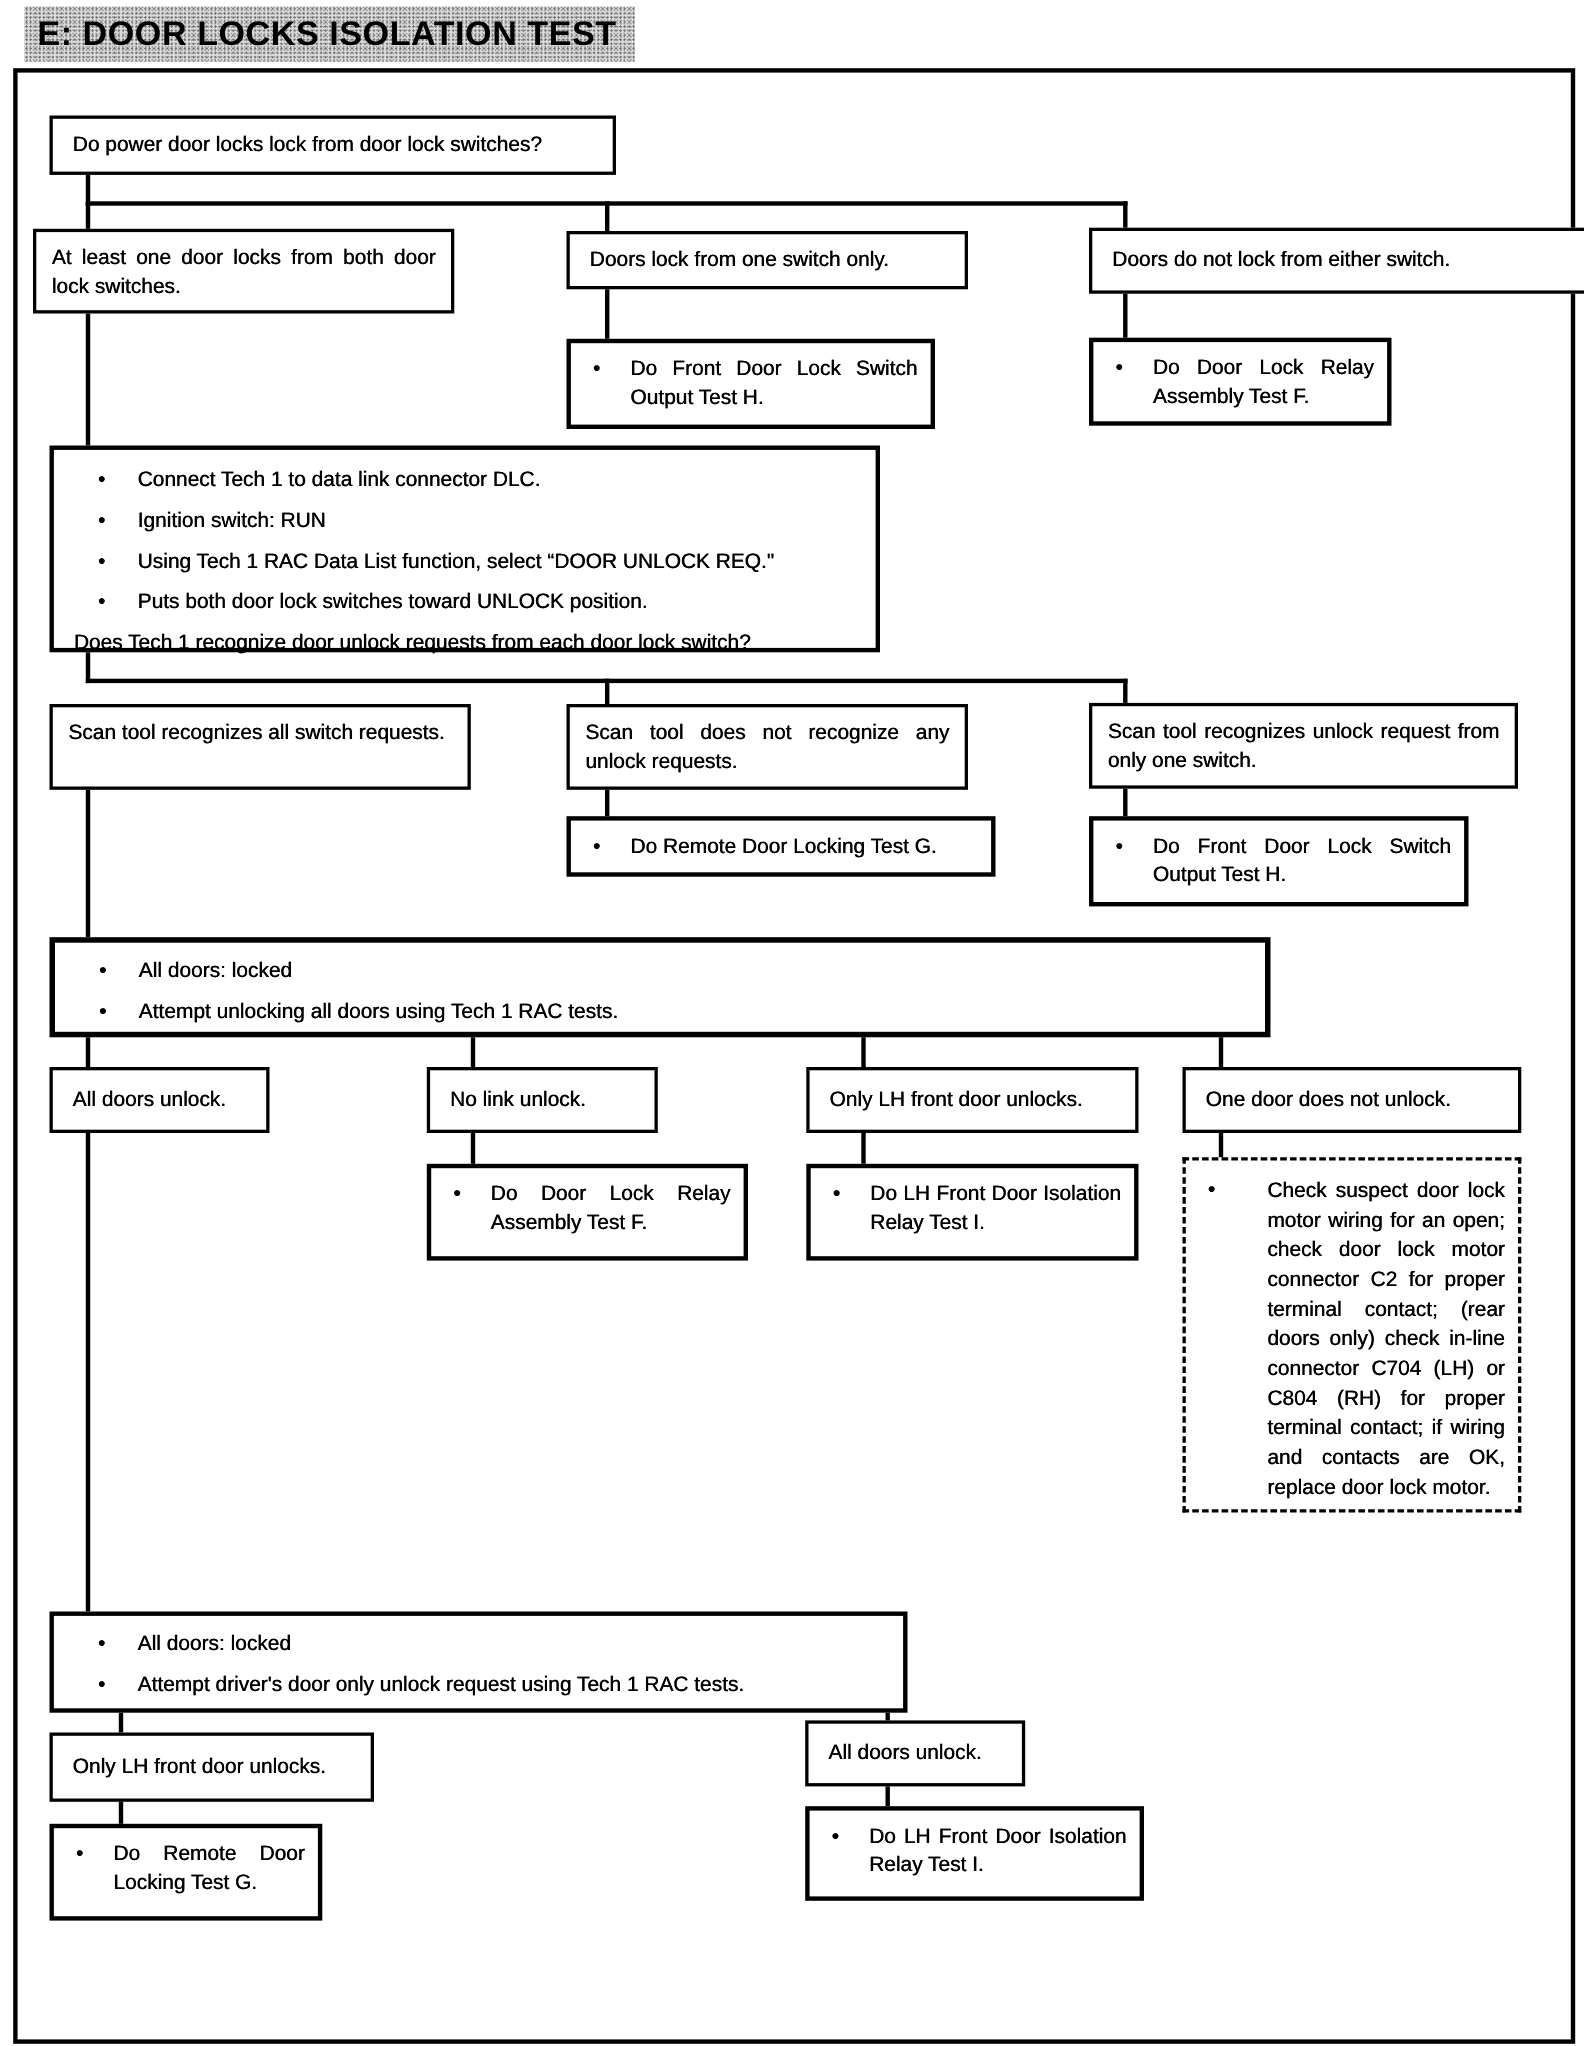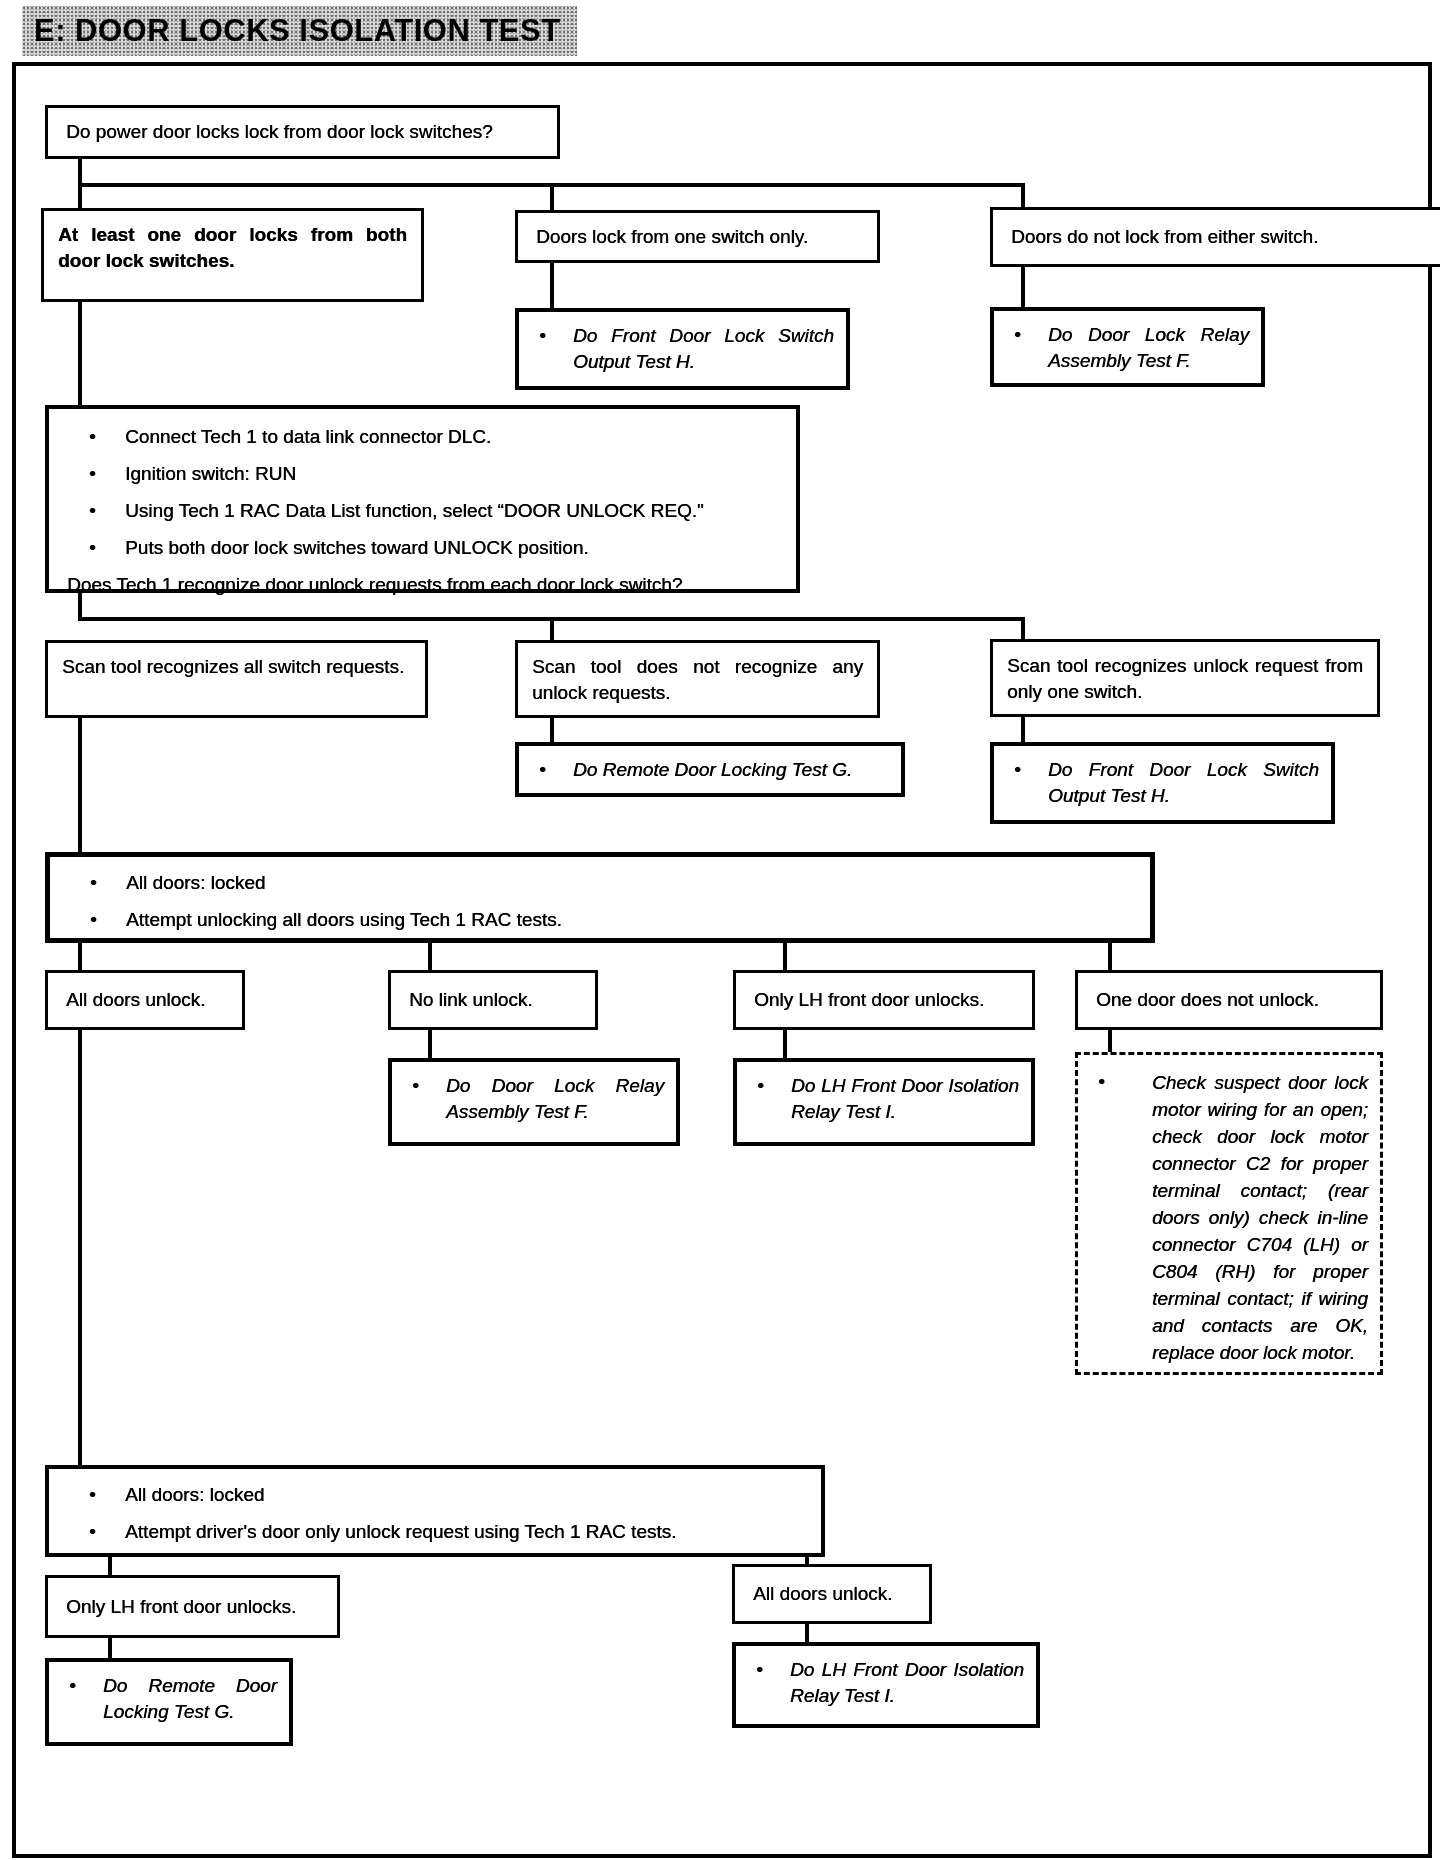--- a/index.html
+++ b/index.html
@@ -14,21 +14,21 @@
   .frame{position:absolute;left:12px;top:62px;width:1412px;height:1788px;
          border:4px solid #000;z-index:0;}
   .vline,.hline{position:absolute;background:#000;z-index:1;}
   .box{position:absolute;background:#fff;border:3px solid #000;z-index:2;
        font-size:19px;line-height:26px;text-shadow:0.4px 0 0 #000;box-sizing:border-box;}
   .thick{border-width:4px;}
   .xthick{border-width:5px;}
   .dashed{border-style:dashed;}
   .center{display:flex;align-items:center;padding-left:18px;padding-right:8px;}
   .para{padding:11px 14px;text-align:justify;text-align-last:left;}
-  .leaf{display:flex;align-items:flex-start;padding:11px 12px 8px 10px;font-style:italic;}
+  .leaf{display:flex;align-items:flex-start;padding:11px 12px 8px 10px;}
   .leaf.single{align-items:center;padding-top:0;padding-bottom:0;}
   .bul{flex:0 0 44px;padding-left:10px;box-sizing:border-box;}
   .bul::before{content:"\2022";}
   .btext{flex:1;text-align:justify;text-align-last:left;}
   .steps{padding:15px 18px 8px 16px;}
   .srow{display:flex;margin-bottom:11px;}
   .srow .bul{flex:0 0 60px;padding-left:24px;}
   .q{margin-top:3px;padding-left:2px;}
 </style>
 </head>
@@ -64,21 +64,21 @@
   <div class="vline" style="left:78px;top:1028px;width:4px;height:441px;"></div>
   <div class="vline" style="left:108px;top:1553px;width:4px;height:26px;"></div>
   <div class="vline" style="left:108px;top:1636px;width:4px;height:26px;"></div>
   <div class="vline" style="left:805px;top:1553px;width:4px;height:15px;"></div>
   <div class="vline" style="left:805px;top:1622px;width:4px;height:24px;"></div>
 
   <div class="box center" style="left:45px;top:105px;width:515px;height:54px;">
     <span>Do power door locks lock from door lock switches?</span>
   </div>
 
-  <div class="box para" style="left:41px;top:208px;width:383px;height:94px;font-weight:bold;">
+  <div class="box para" style="left:30px;top:208px;width:383px;height:77px;">
     <span>At least one door locks from both door lock switches.</span>
   </div>
   <div class="box center" style="left:515px;top:210px;width:365px;height:53px;">
     <span>Doors lock from one switch only.</span>
   </div>
   <div class="box center" style="left:990px;top:207px;width:460px;height:60px;">
     <span>Doors do not lock from either switch.</span>
   </div>
   <div class="box thick leaf" style="left:515px;top:308px;width:335px;height:82px;">
     <span class="bul"></span>

